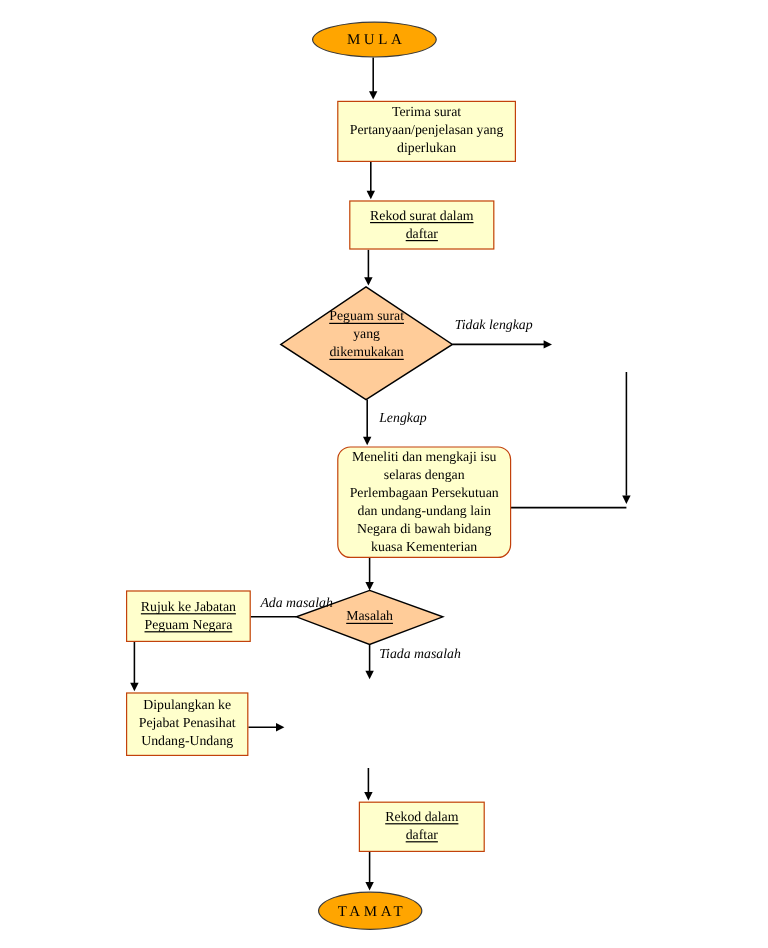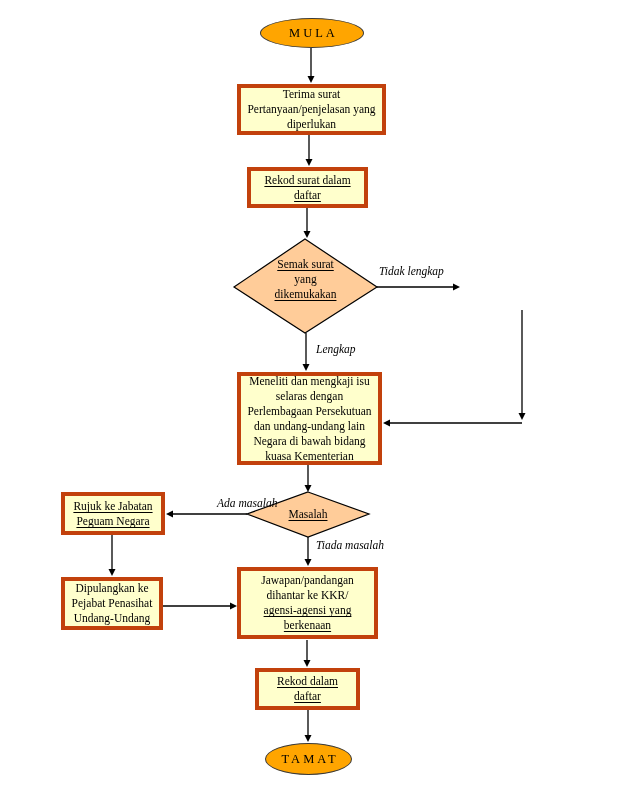--- a/index.html
+++ b/index.html
@@ -5,21 +5,21 @@
   html,body{margin:0;padding:0;background:#ffffff;}
   #stage{
     position:relative;width:549px;height:790px;background:#ffffff;overflow:hidden;
     font-family:"Liberation Serif","DejaVu Serif",serif;color:#000;padding-left:31px;
   }
   #edges{position:absolute;left:0;top:0;width:640px;height:790px;}
   .node{
     position:absolute;box-sizing:border-box;display:flex;align-items:center;justify-content:center;
     text-align:center;font-size:11.5px;line-height:15px;
   }
-  .process{background:#FFFFCC;border:4px solid #c2410c;}
+  .process{background:#FFFFCC;border:1px solid #c2410c;margin-left:44px;}
   .terminator{
     background:#FFA500;border:1.5px solid #3a3a3a;border-radius:50%;
     font-size:12.5px;letter-spacing:3px;text-indent:3px;
   }
   .decision-text{position:absolute;box-sizing:border-box;text-align:center;font-size:11.5px;line-height:15px;}
   .line{display:block;}
   .misspell{
     text-decoration-line:underline;text-decoration-style:wavy;
     text-decoration-color:#ff1a1a;text-decoration-thickness:1px;
     text-underline-offset:2px;text-decoration-skip-ink:none;text-decoration:underline;
@@ -84,21 +84,21 @@
   </div>
 
   <div class="node process" style="left:247px;top:167px;width:121px;height:41px;">
     <div>
       <span class="line misspell">Rekod surat dalam</span>
       <span class="line misspell">daftar</span>
     </div>
   </div>
 
 
-  <div class="node process" style="left:237px;top:372px;width:145px;height:93px;">
+  <div class="node process" style="left:237px;top:372px;width:145px;height:93px;border-radius:11px;">
     <div>
       <span class="line">Meneliti dan mengkaji isu</span>
       <span class="line">selaras dengan</span>
       <span class="line">Perlembagaan Persekutuan</span>
       <span class="line">dan undang-undang lain</span>
       <span class="line">Negara di bawah bidang</span>
       <span class="line">kuasa Kementerian</span>
     </div>
   </div>
 
@@ -110,42 +110,34 @@
     </div>
   </div>
 
   <div class="node process" style="left:61px;top:492px;width:104px;height:43px;">
     <div>
       <span class="line misspell">Rujuk ke Jabatan</span>
       <span class="line misspell">Peguam Negara</span>
     </div>
   </div>
 
-  <div class="node process" style="left:237px;top:567px;width:141px;height:72px;">
-    <div>
-      <span class="line">Jawapan/pandangan</span>
-      <span class="line">dihantar ke KKR/</span>
-      <span class="line misspell">agensi-agensi yang</span>
-      <span class="line misspell">berkenaan</span>
-    </div>
-  </div>
 
   <div class="node process" style="left:255px;top:668px;width:105px;height:42px;">
     <div>
       <span class="line misspell">Rekod dalam</span>
       <span class="line misspell">daftar</span>
     </div>
   </div>
 
   <div class="node terminator" style="left:265px;top:743px;width:87px;height:32px;">
     <span>TAMAT</span>
   </div>
 
   <div class="decision-text" style="left:243px;top:257px;width:125px;">
-    <span class="line misspell">Semak surat</span>
+    <span class="line misspell">Peguam surat</span>
     <span class="line">yang</span>
     <span class="line misspell">dikemukakan</span>
   </div>
 
   <div class="decision-text" style="left:258px;top:507px;width:100px;">
     <span class="misspell">Masalah</span>
   </div>
 
   <div class="edge-label" style="left:379px;top:265px;">Tidak lengkap</div>
   <div class="edge-label" style="left:316px;top:343px;">Lengkap</div>

